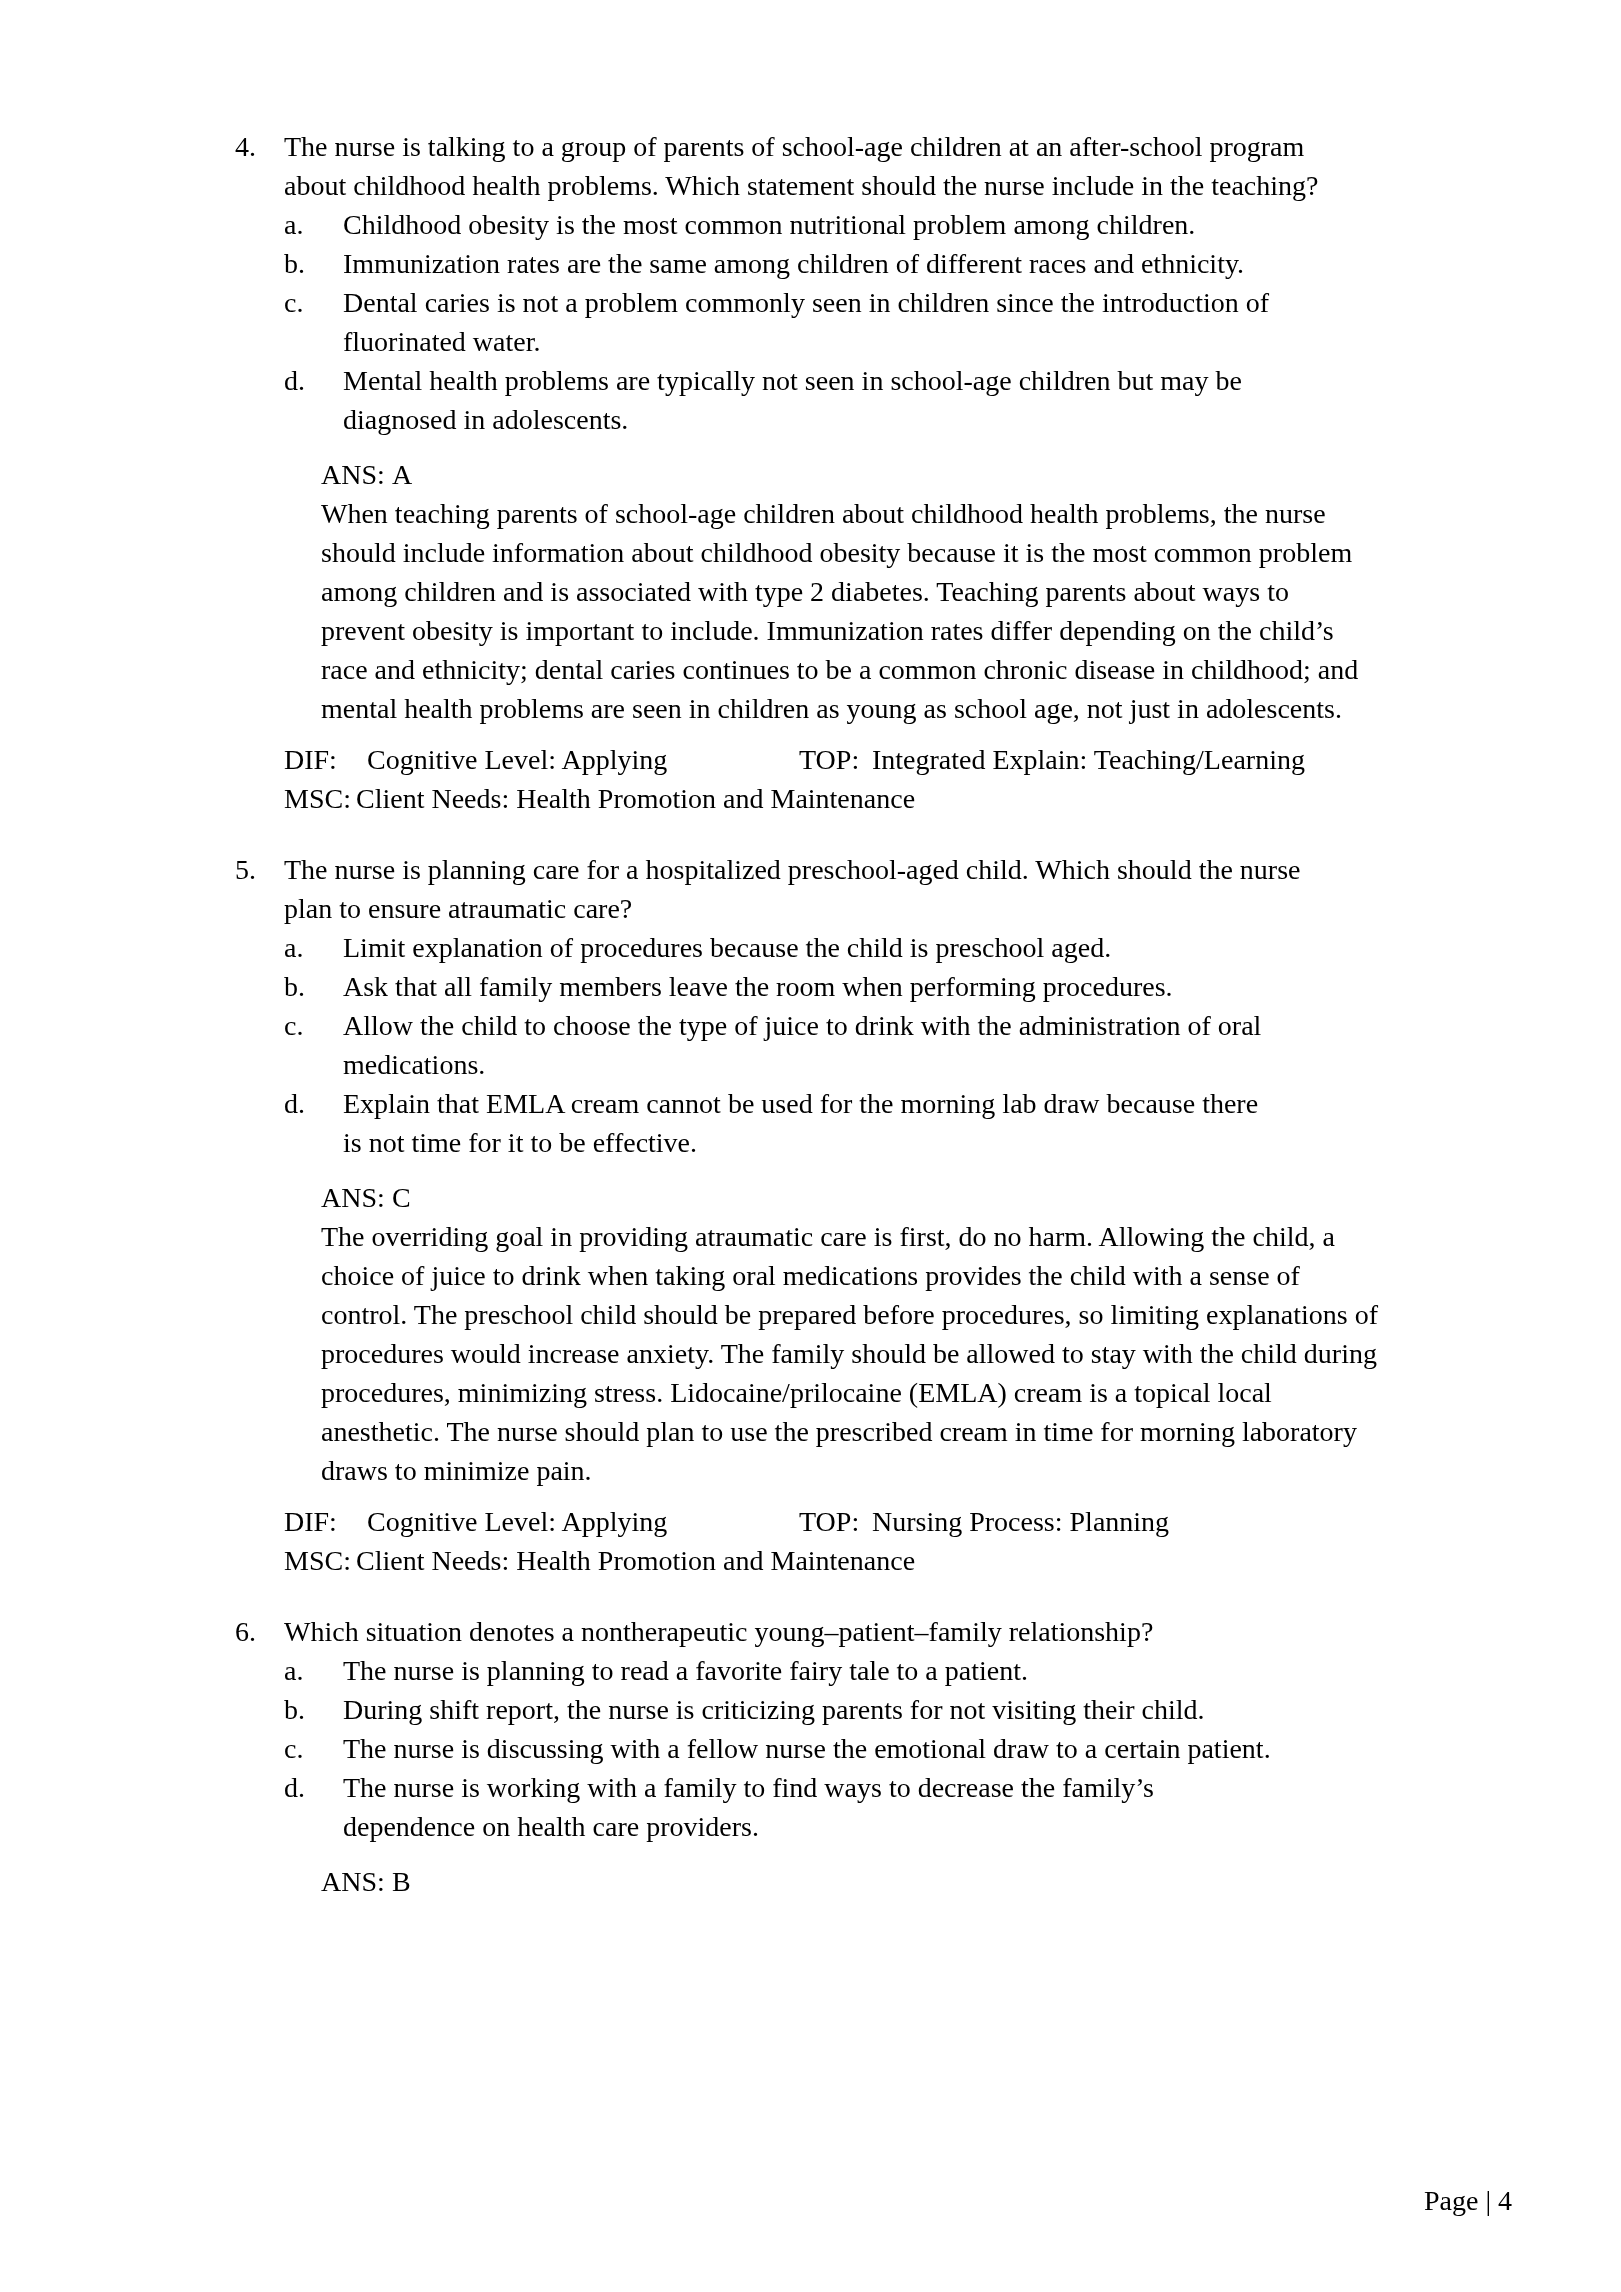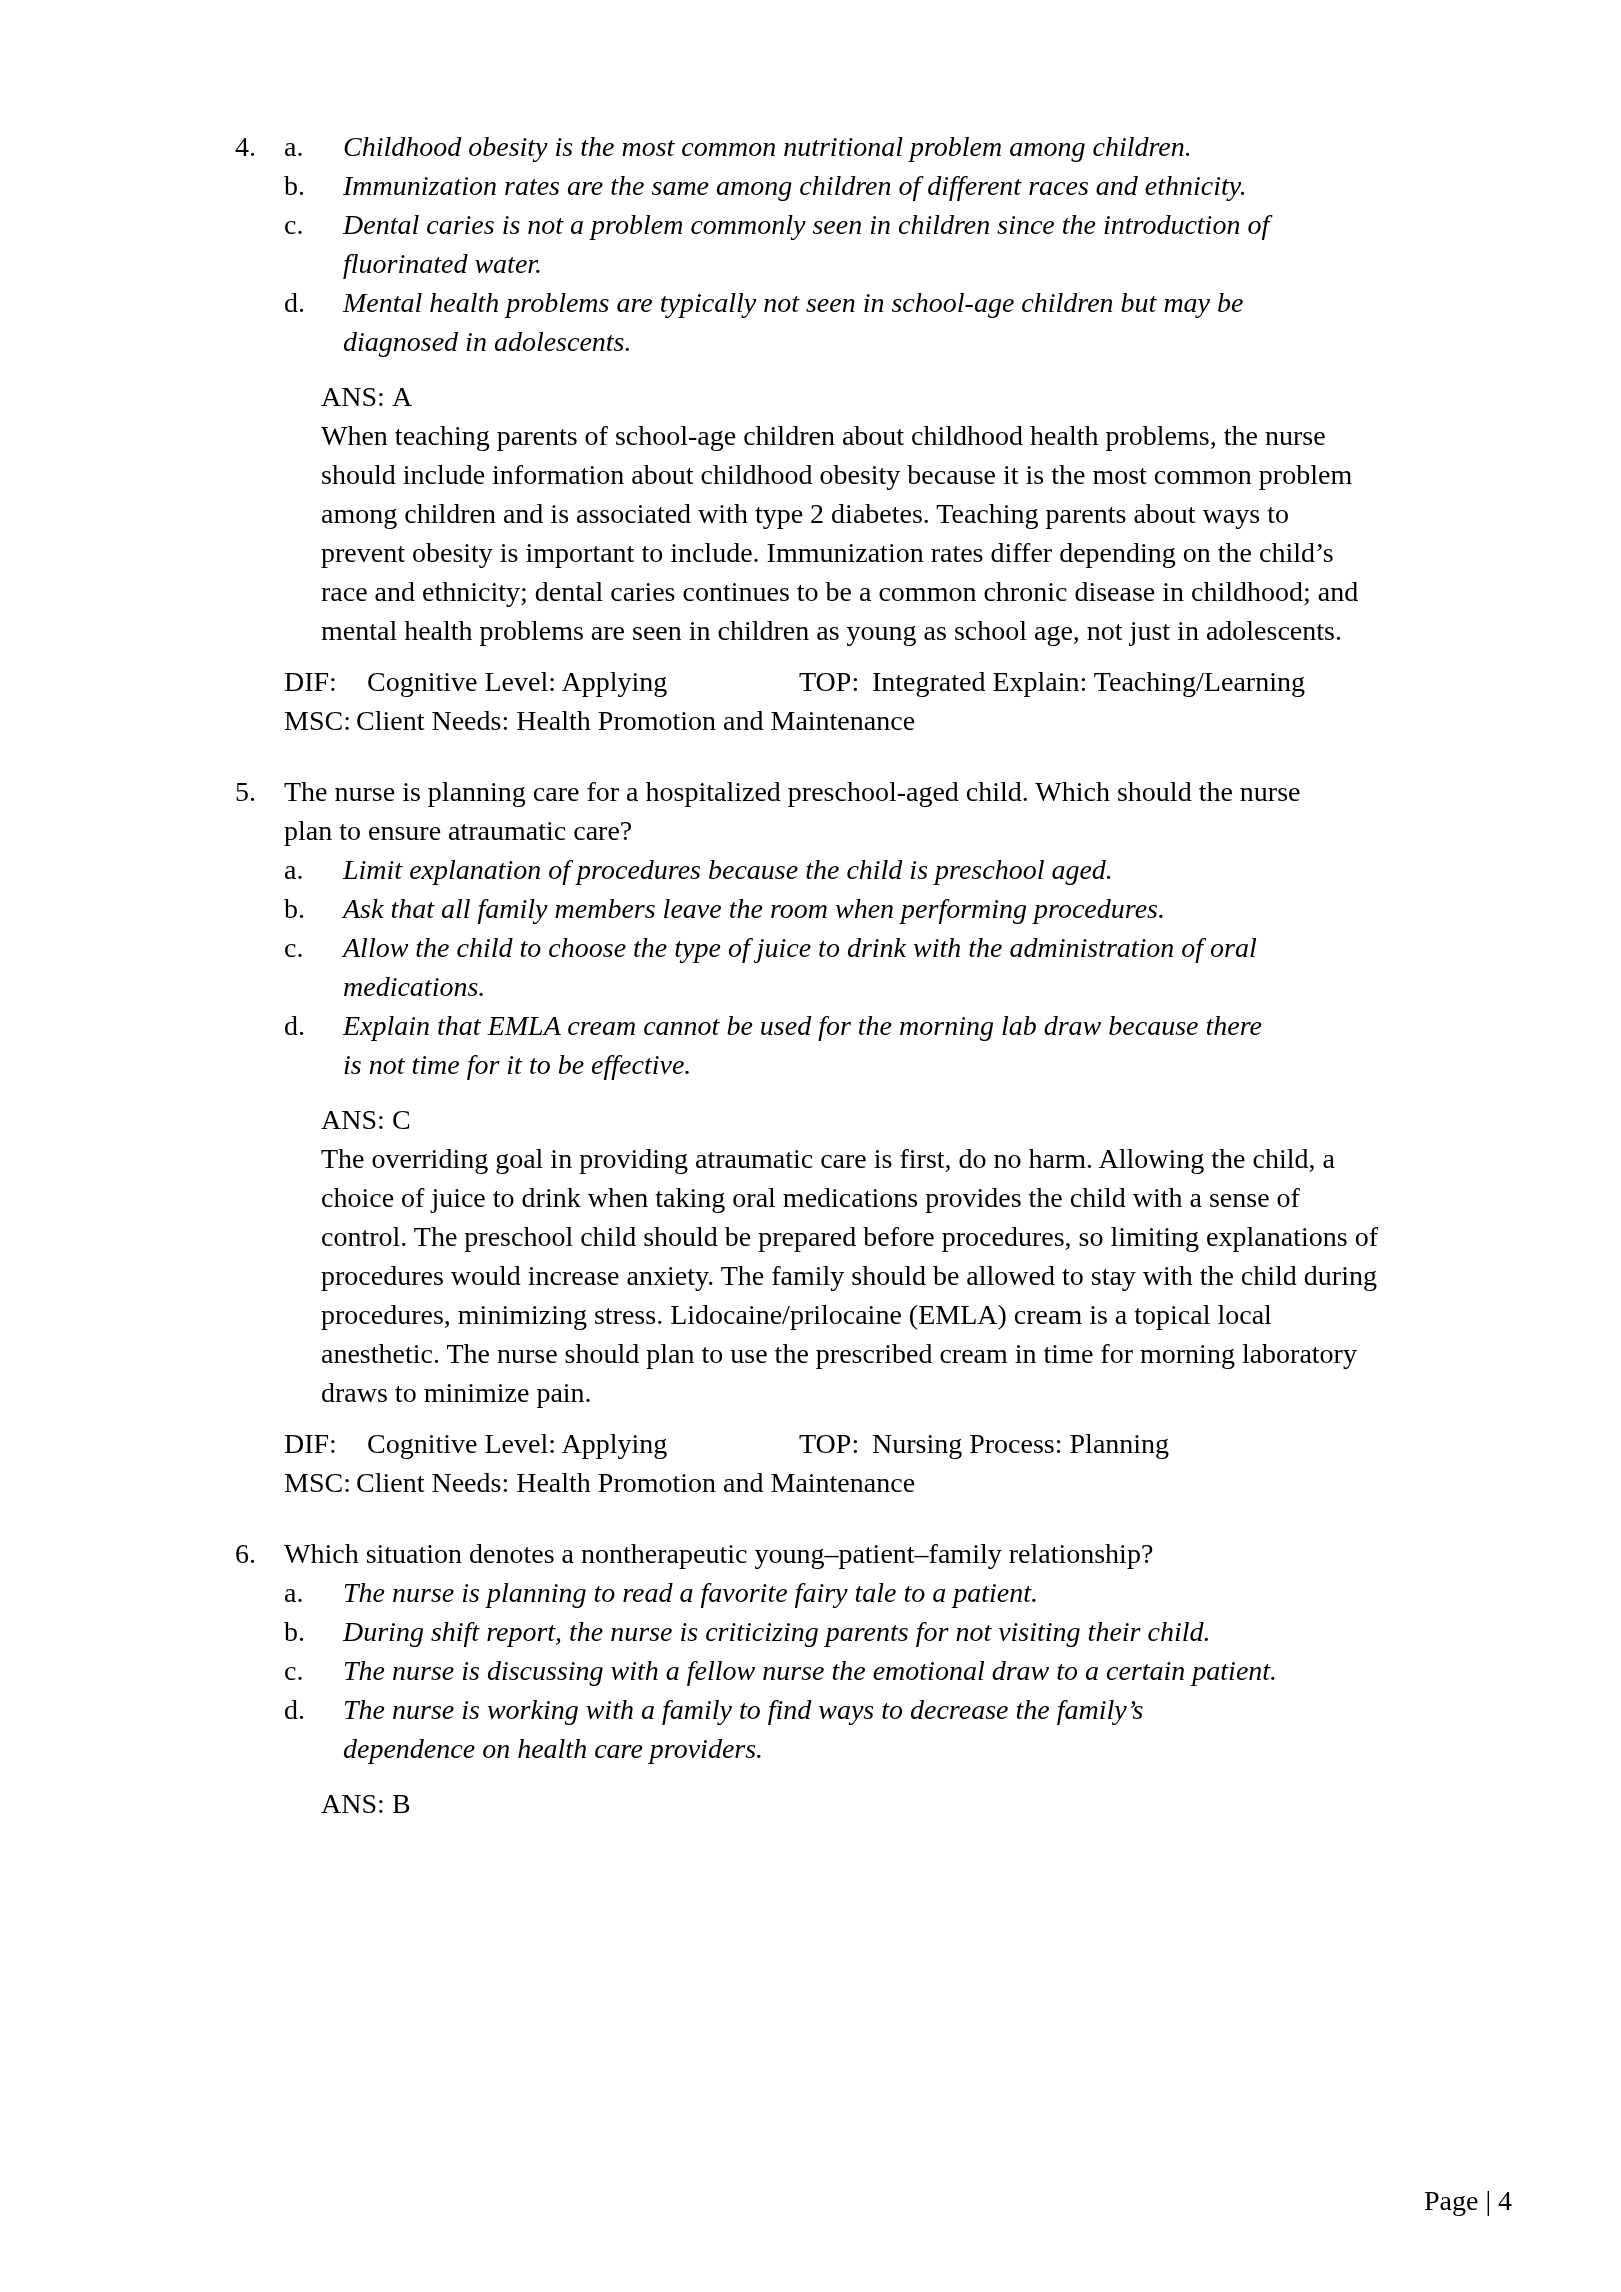--- a/index.html
+++ b/index.html
@@ -20,21 +20,21 @@
     top: 127px;
     width: 1334px;
   }
   .question { display: flex; align-items: flex-start; }
   .q-gap { margin-top: 32px; }
   .q-num { width: 49px; flex: none; }
   .q-body { width: 1272px; flex: none; }
   .multiline { white-space: pre-line; }
   .option { display: flex; align-items: flex-start; }
   .opt-letter { width: 59px; flex: none; }
-  .opt-text { width: 1200px; font-style: italic; }
+  .opt-text { width: 1200px; }
   .answer-block { margin-top: 16px; margin-left: 37px; }
   .ans-value { margin-left: 7.2px; }
   .meta { margin-top: 12px; }
   .meta-row { display: flex; }
   .lbl-dif { width: 83px; flex: none; }
   .val-dif { width: 432px; flex: none; }
   .lbl-top { width: 73px; flex: none; }
   .lbl-msc { width: 72px; flex: none; }
   .footer {
     position: absolute;
@@ -45,20 +45,22 @@
 </style>
 </head>
 <body>
 
 <div class="page">
   <div class="content">
 
     <section class="question">
       <div class="q-num">4.</div>
       <div class="q-body">
+        <div class="stem multiline">The nurse is talking to a group of parents of school-age children at an after-school program
+about childhood health problems. Which statement should the nurse include in the teaching?</div>
         <div class="options">
           <div class="option">
             <div class="opt-letter">a.</div>
             <div class="opt-text multiline">Childhood obesity is the most common nutritional problem among children.</div>
           </div>
           <div class="option">
             <div class="opt-letter">b.</div>
             <div class="opt-text multiline">Immunization rates are the same among children of different races and ethnicity.</div>
           </div>
           <div class="option">

